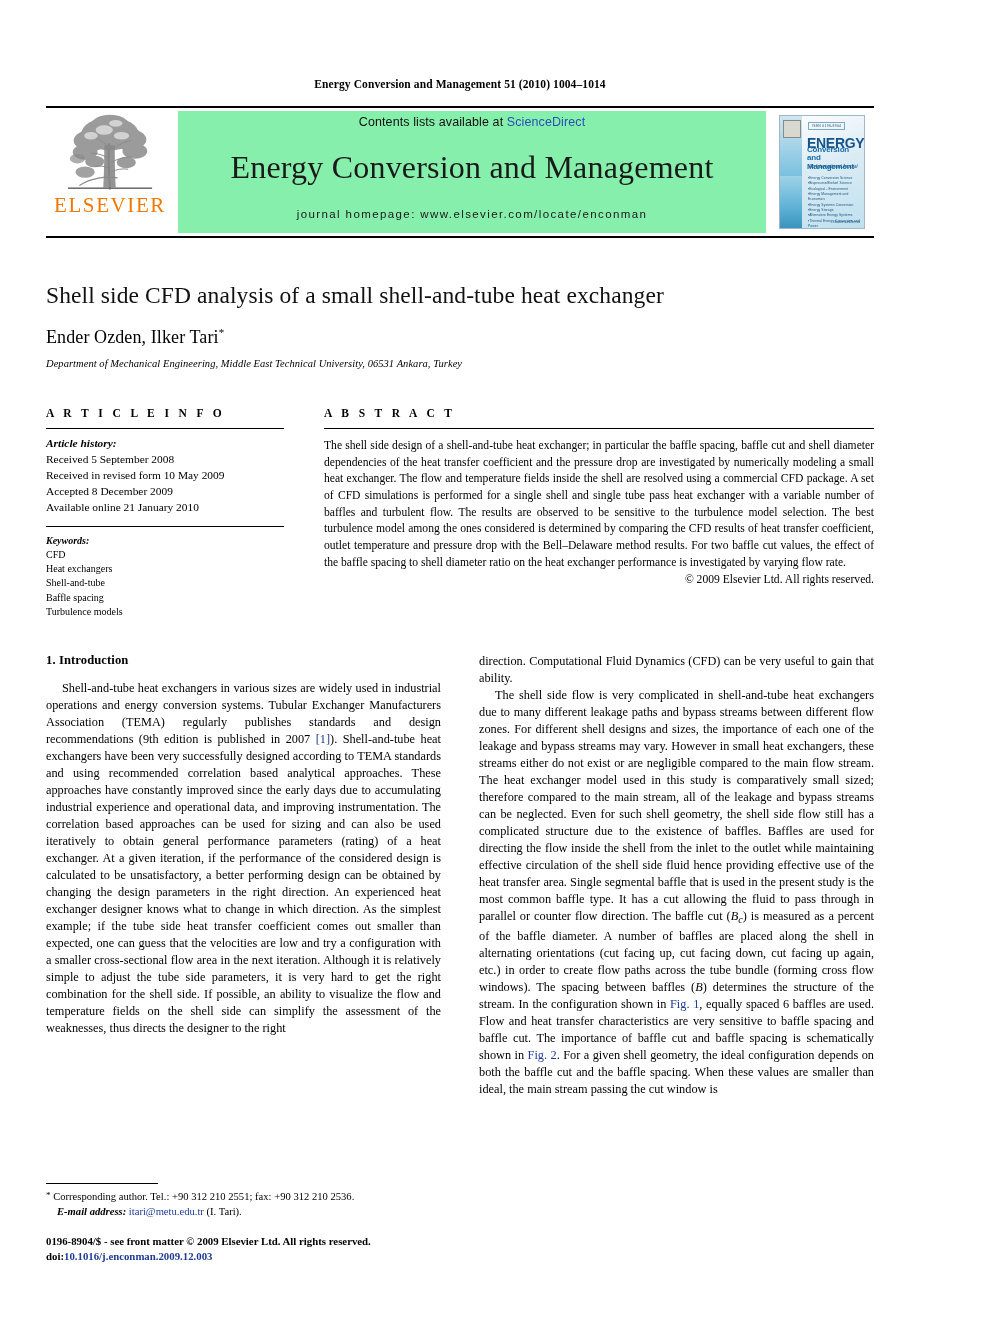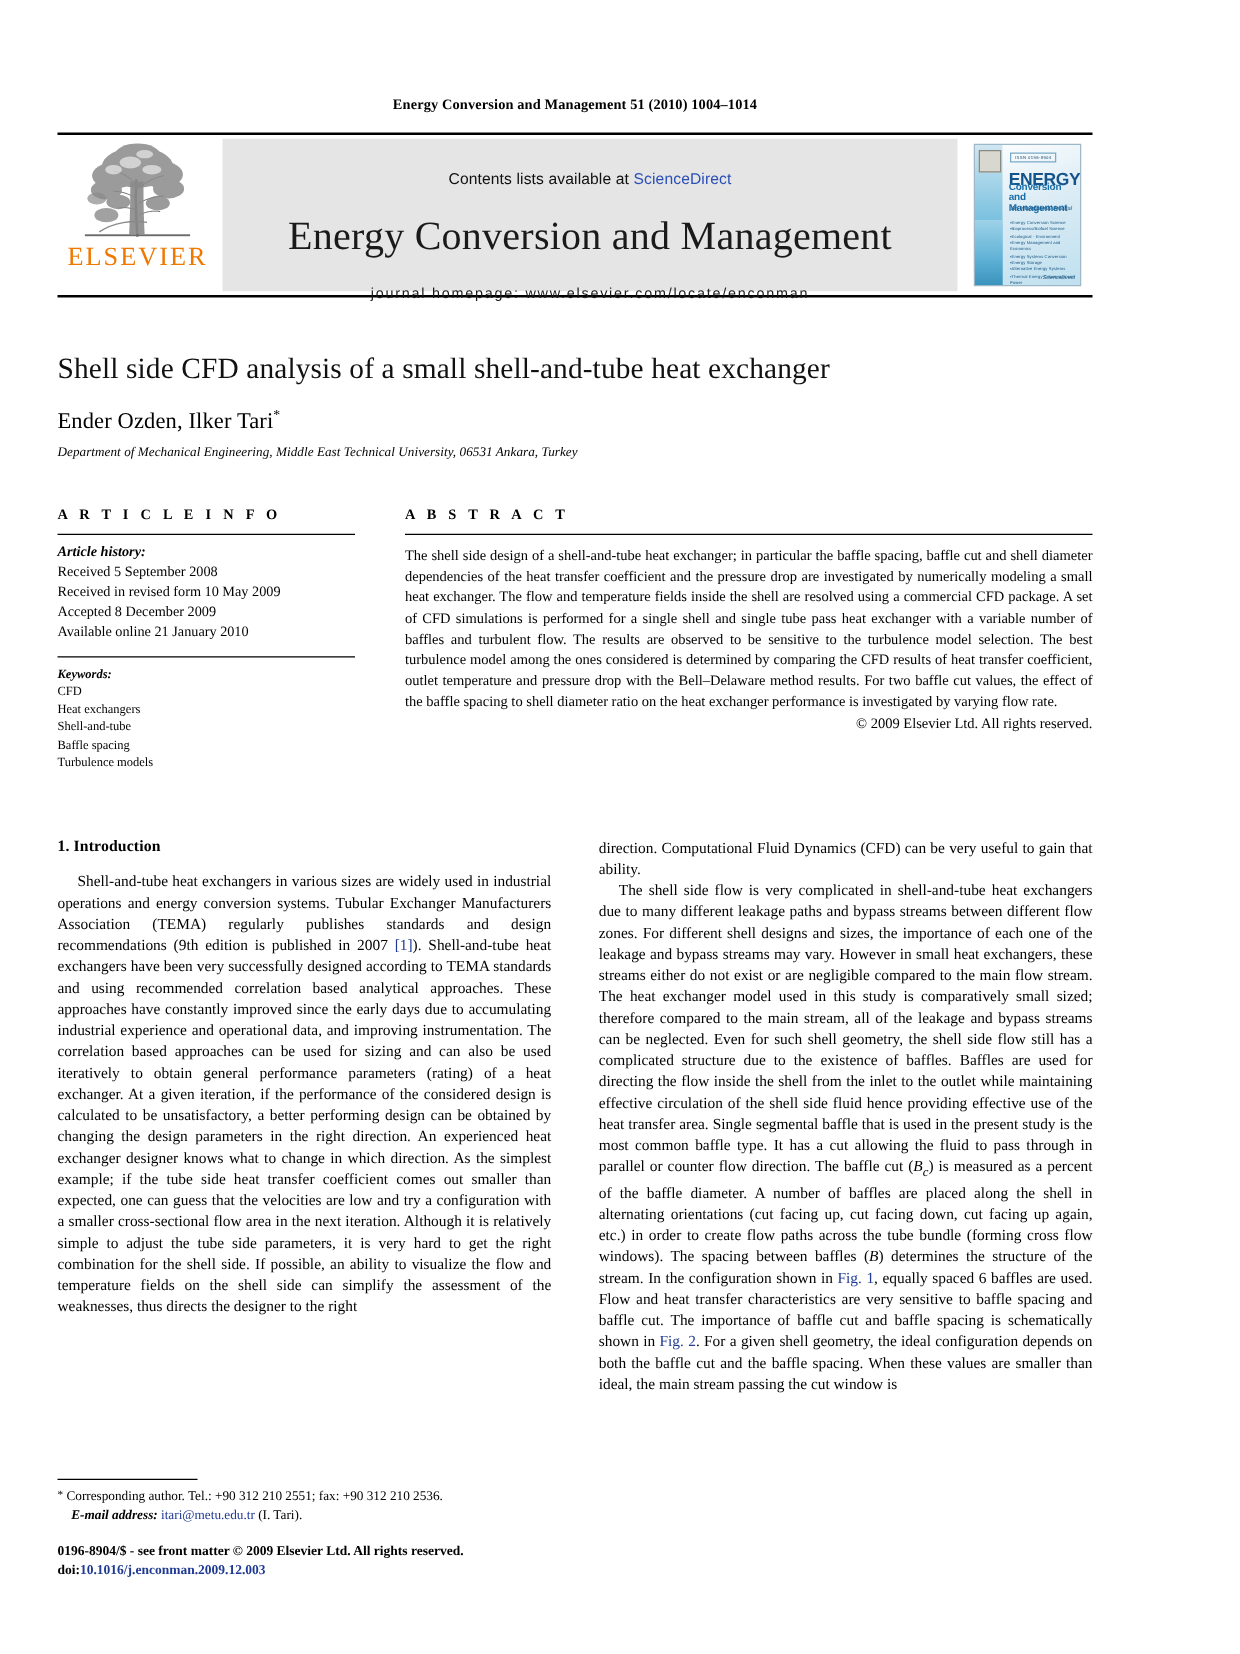--- a/index.html
+++ b/index.html
@@ -63,27 +63,27 @@
     color: #F07800;
     font-family: "Liberation Serif", serif;
     font-size: 21px;
     letter-spacing: 1.6px;
     line-height: 1;
     margin-top: -2px;
   }
 
   .masthead-center {
     flex: 1 1 auto;
-    background: #e5e5e5;
+    background: #86efac;
     margin: 3px 4px 3px 4px;
     display: flex;
     flex-direction: column;
     align-items: center;
     justify-content: flex-start;
-    padding-top: 25px;
+    padding-top: 4px;
     box-sizing: border-box;
   }
   .contents-line {
     font-family: "Liberation Sans", sans-serif;
     font-size: 12.5px;
     color: #111;
     letter-spacing: 0.1px;
   }
   .contents-line .sd {
     color: #2a4fb7;
@@ -265,21 +265,21 @@
     padding-top: 9px;
   }
   .copyright-line {
     text-align: right;
     font-size: 11.6px;
     padding-top: 1px;
   }
 
   
   .body-columns {
-    margin-top: 52px;
+    margin-top: 34px;
     display: flex;
     gap: 38px;
   }
   .bcol {
     flex: 1 1 0;
     width: 0;
   }
   h2.sec-head {
     font-size: 12.6px;
     font-weight: bold;

